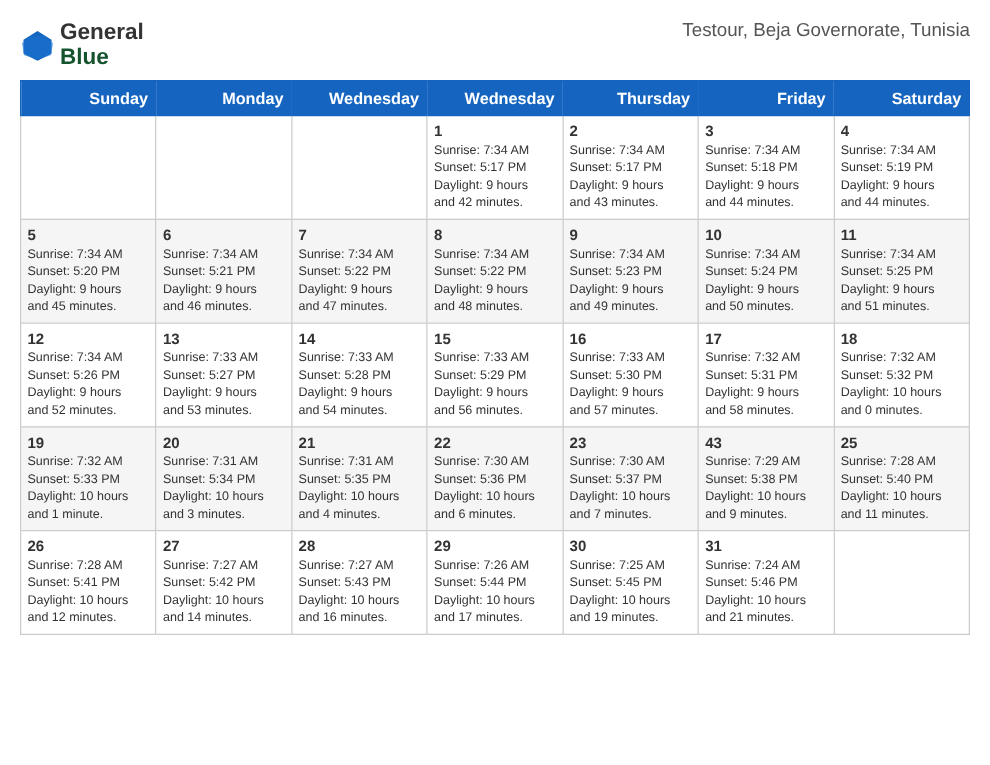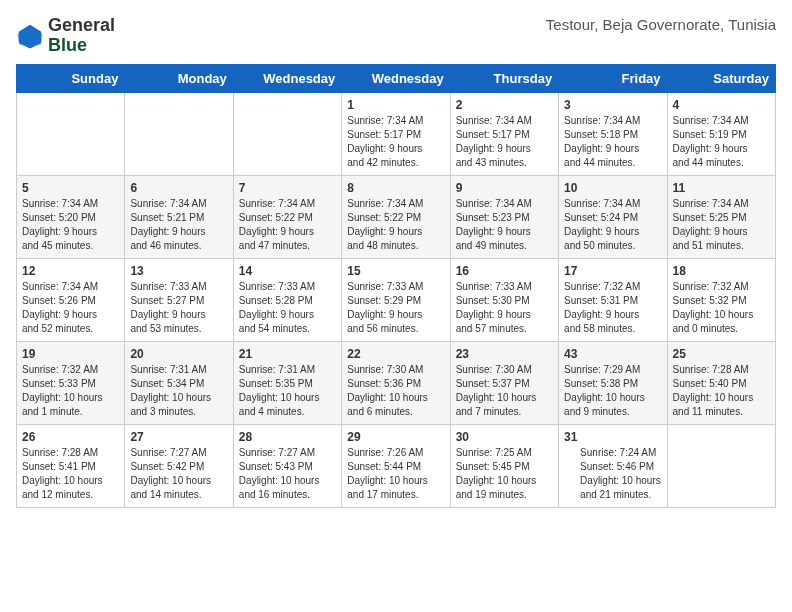--- a/index.html
+++ b/index.html
@@ -334,21 +334,21 @@
         </td>
         <td>
           <span class="day-number">30</span>
           <div class="day-info" style="white-space: pre-line;">Sunrise: 7:25 AM
 Sunset: 5:45 PM
 Daylight: 10 hours
 and 19 minutes.</div>
         </td>
         <td>
           <span class="day-number">31</span>
-          <div class="day-info" style="white-space: pre-line; margin-left: 16px;">Sunrise: 7:24 AM
+          <div class="day-info" style="white-space: pre-line;">Sunrise: 7:24 AM
 Sunset: 5:46 PM
 Daylight: 10 hours
 and 21 minutes.</div>
         </td>
         <td class="empty-cell"></td>
       </tr>
     </tbody>
 </table>
 
 </body></html>

